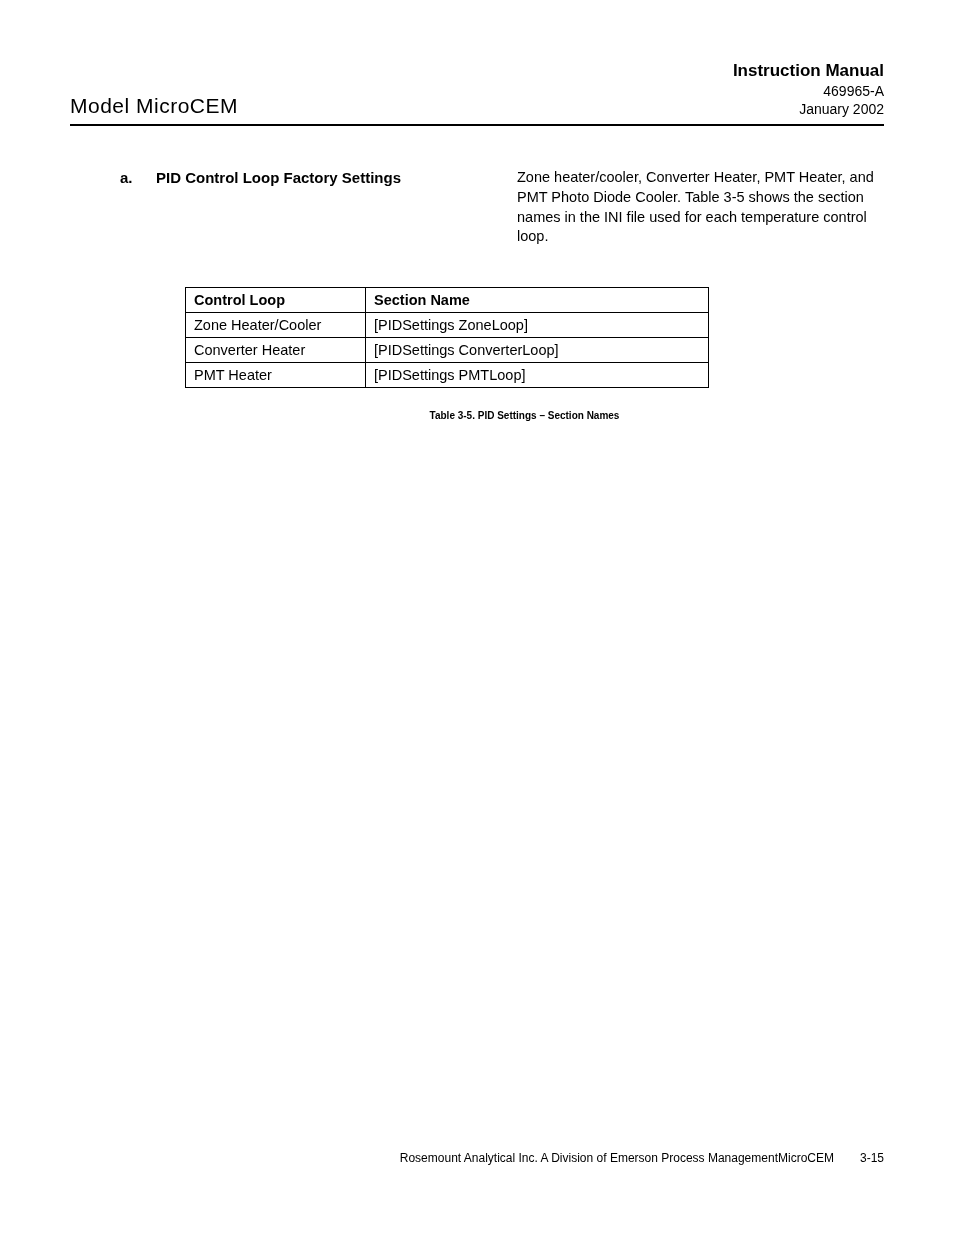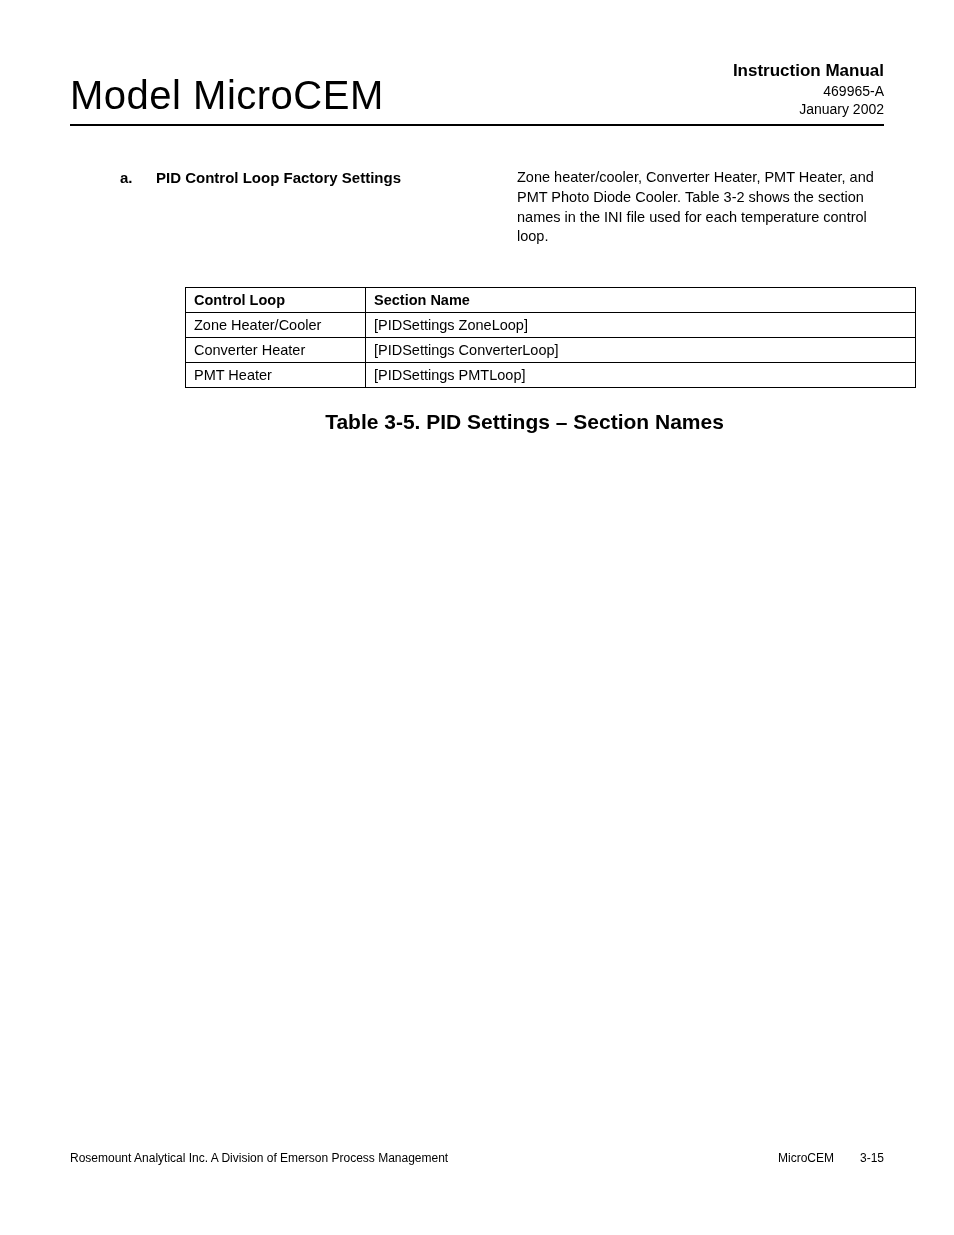--- a/index.html
+++ b/index.html
@@ -27,21 +27,21 @@
     .header {
       display: flex;
       justify-content: space-between;
       align-items: flex-end;
       border-bottom: 2px solid #000;
       padding-bottom: 6px;
       margin-bottom: 42px;
     }
 
     .header-left {
-      font-size: 40px;
+      font-size: 21px;
       font-weight: normal;
       letter-spacing: 0.5px;
     }
 
     .header-right {
       text-align: right;
       line-height: 1.3;
     }
 
     .header-right .manual-title {
@@ -91,48 +91,48 @@
     }
 
     .table-wrapper {
       margin-top: 40px;
       margin-left: 115px;
       margin-right: 20px;
     }
 
     table {
       border-collapse: collapse;
-      width: 731px;
+      width: 524px;
     }
 
     th, td {
       border: 1px solid #000;
       padding: 4px 8px;
       text-align: left;
       font-size: 14.5px;
     }
 
     th {
       font-weight: bold;
     }
 
     td.col-a {
       width: 180px;
     }
 
     .table-caption {
       text-align: center;
-      font-size: 21px;
+      font-size: 10px;
       font-weight: bold;
       margin-top: 22px;
     }
 
     .footer {
       display: flex;
-      justify-content: space-between;
+      justify-content: flex-end;
       align-items: flex-end;
       font-size: 12px;
       padding-bottom: 30px;
     }
 
     .footer-right {
       display: flex;
       gap: 26px;
     }
   </style>
@@ -152,21 +152,21 @@
   <div class="content">
     <div class="section-block">
       <div class="columns">
         <div class="col">
           <div class="section-heading-row">
             <span class="letter">a.</span>
             <span>PID Control Loop Factory Settings</span>
           </div>
         </div>
         <div class="col">
-          <div>Zone heater/cooler, Converter Heater, PMT Heater, and PMT Photo Diode Cooler.  Table 3-2 shows the section names in the INI file used for each temperature control loop.</div>
+          <div>Zone heater/cooler, Converter Heater, PMT Heater, and PMT Photo Diode Cooler.  Table 3-5 shows the section names in the INI file used for each temperature control loop.</div>
         </div>
       </div>
     </div>
 
     <div class="table-wrapper">
       <table>
         <thead>
           <tr>
             <th>Control Loop</th>
             <th>Section Name</th>

